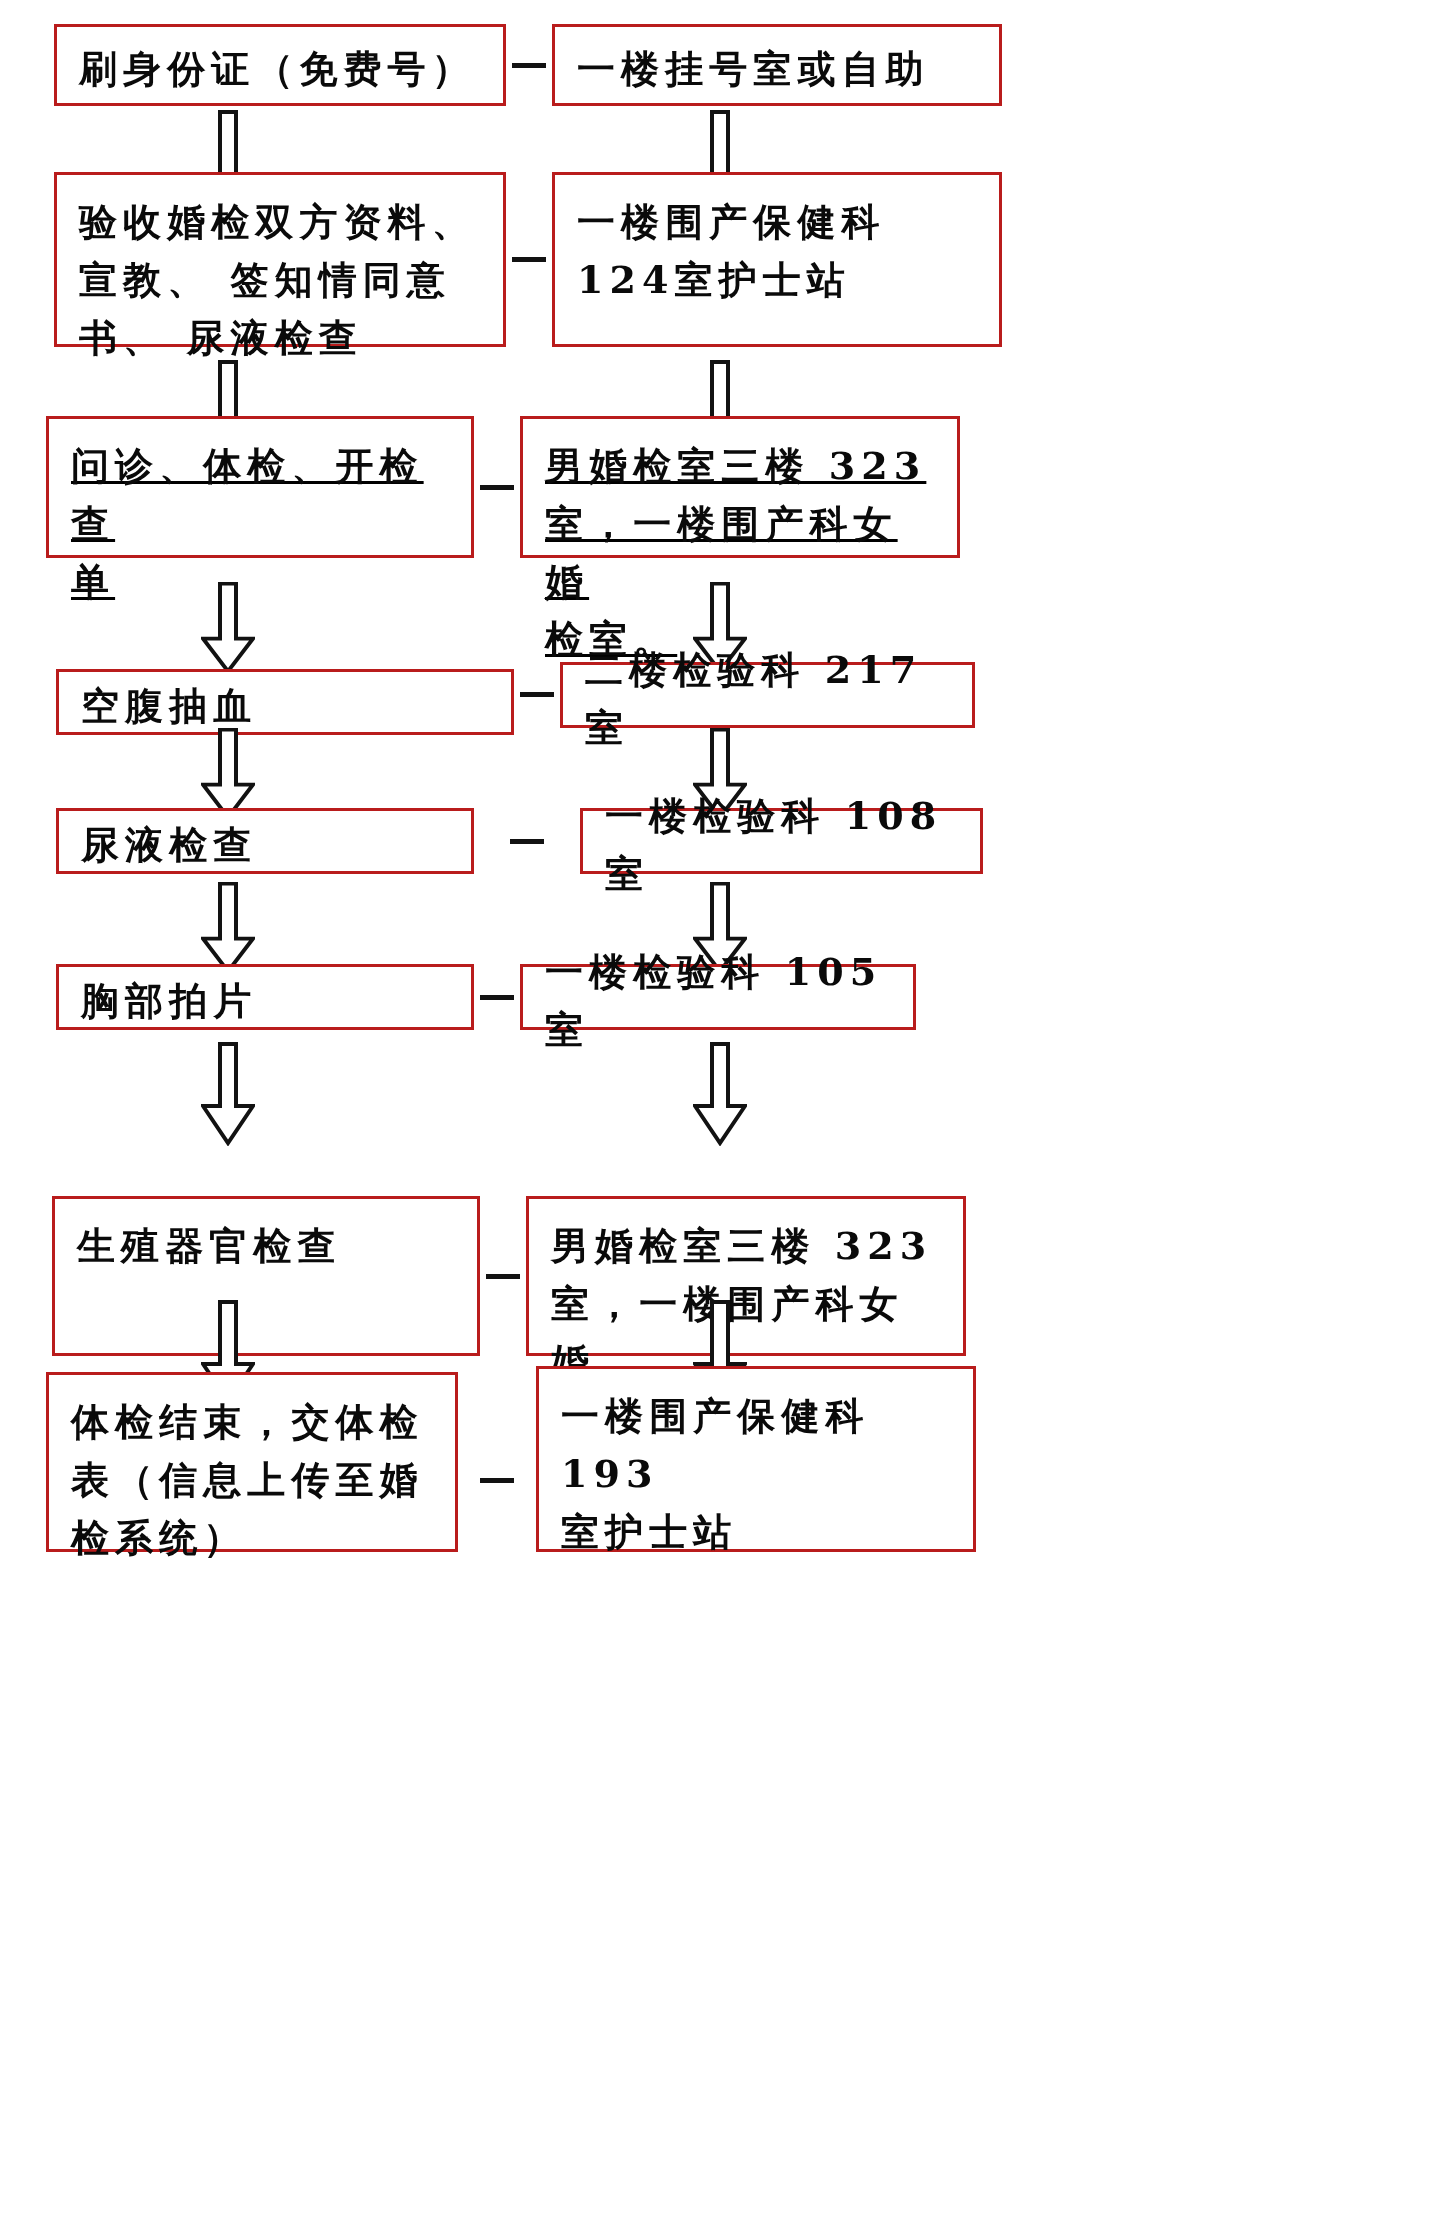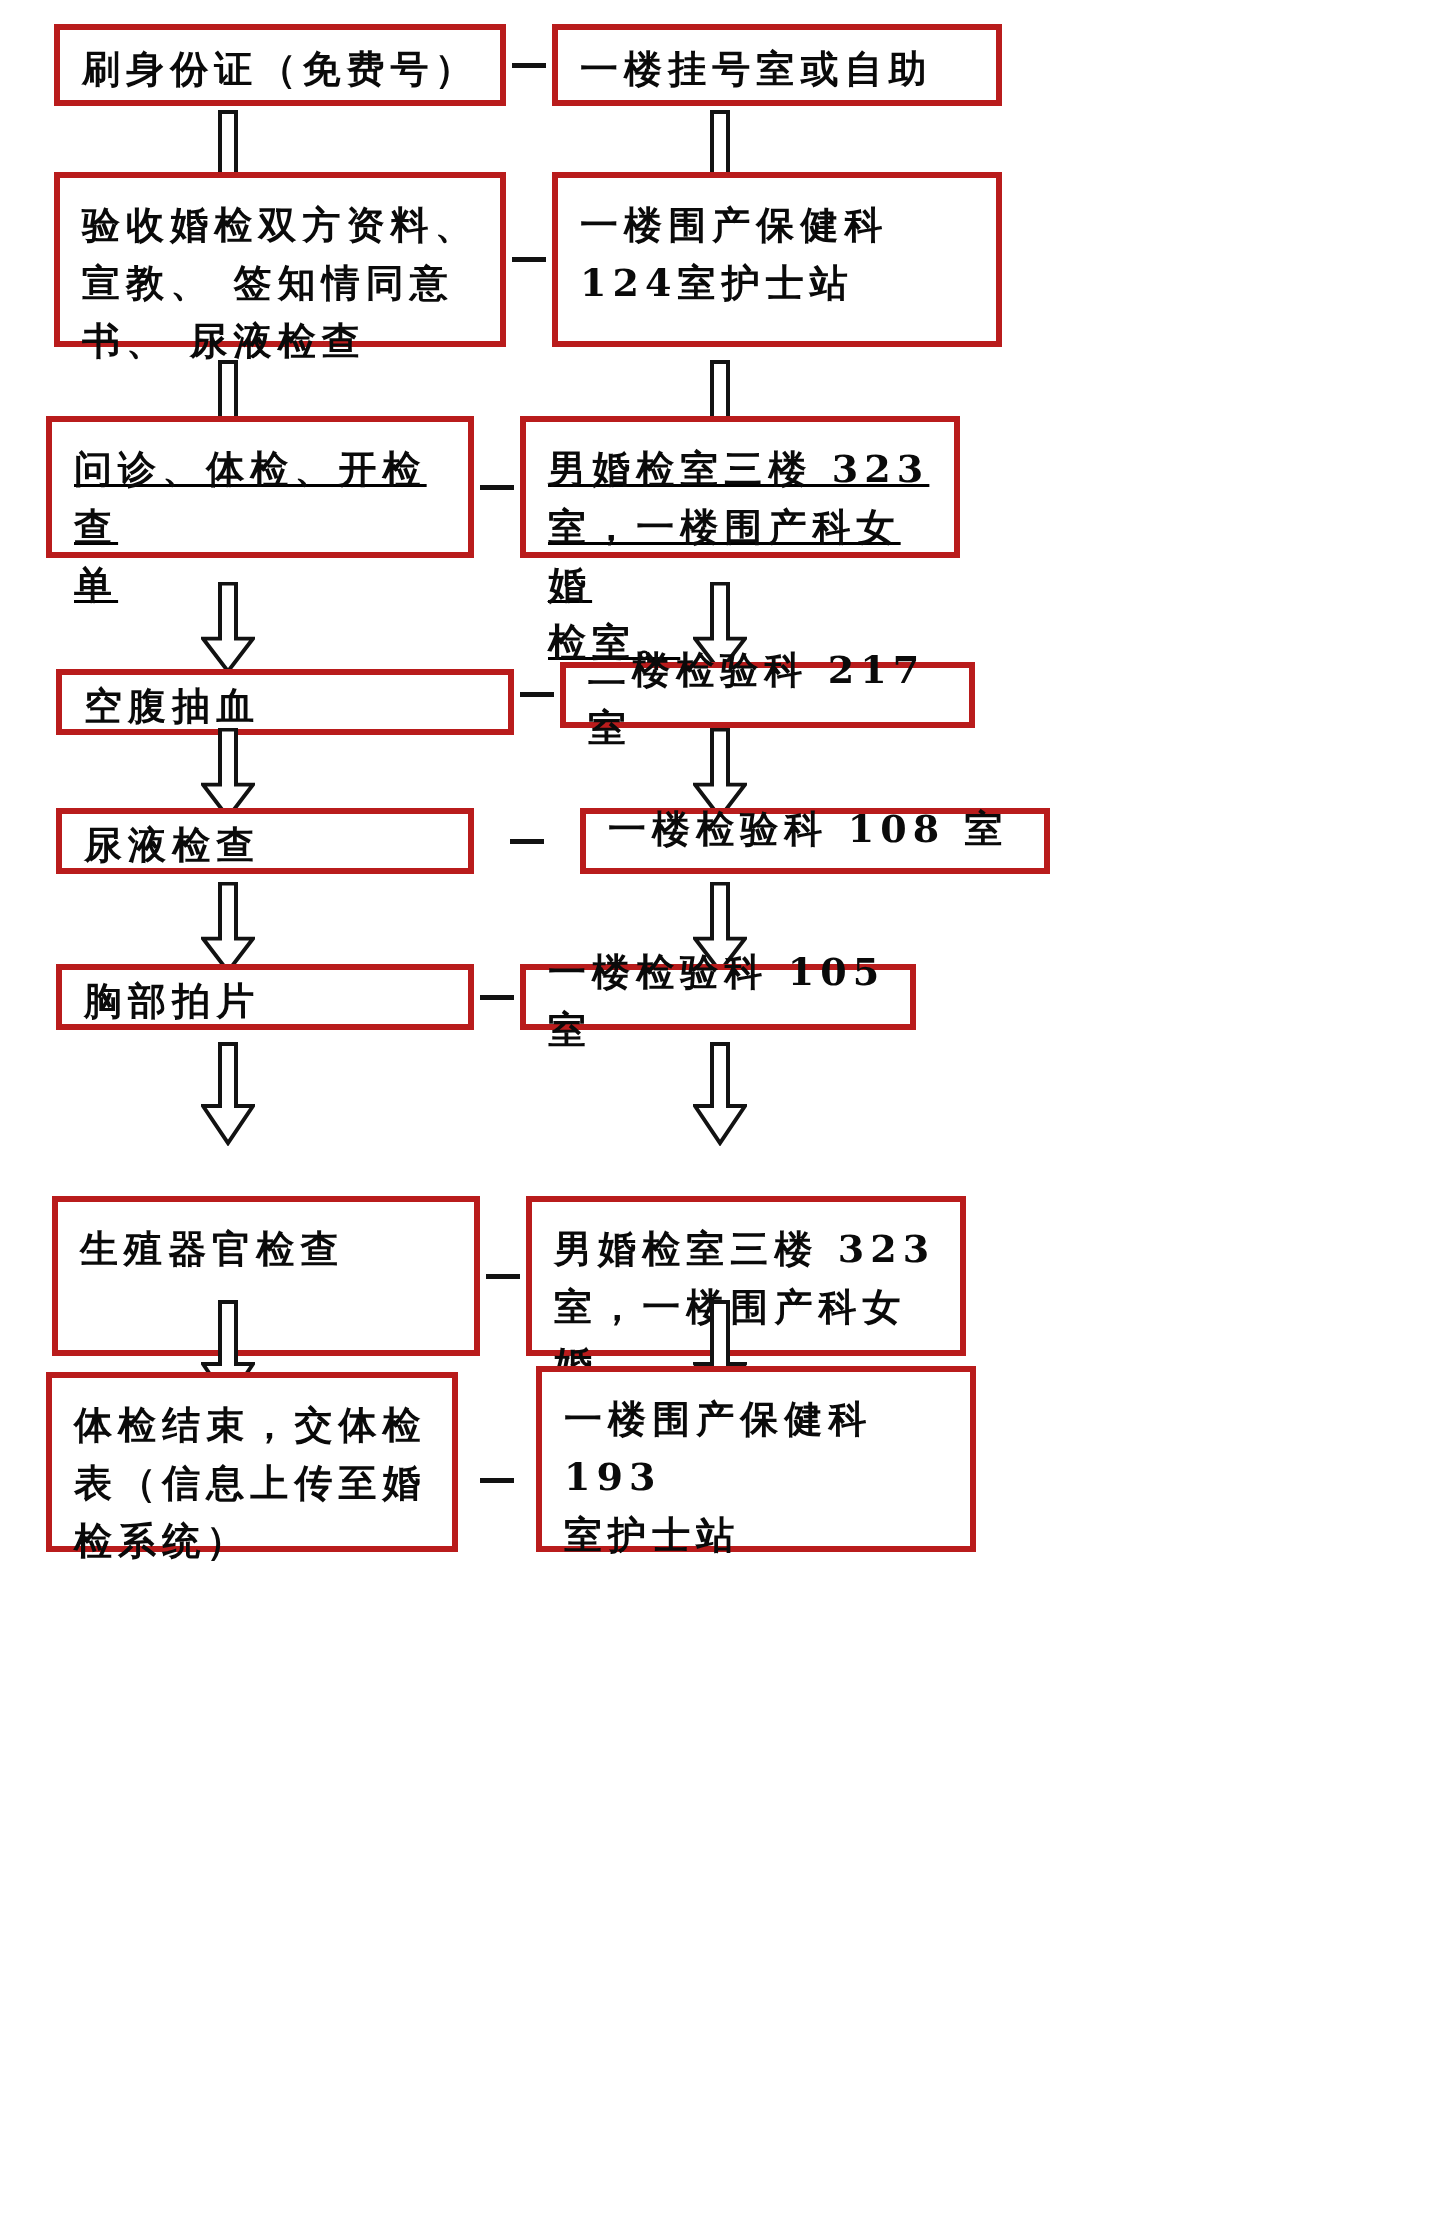--- a/index.html
+++ b/index.html
@@ -22,21 +22,21 @@
   .row {
     position: absolute;
     left: 0;
     width: 1430px;
     display: flex;
     align-items: center;
   }
 
   .node {
     box-sizing: border-box;
-    border: 6px solid #b91c1c;
+    border: 3px solid #b91c1c;
     background: #ffffff;
     display: flex;
     align-items: flex-start;
     padding: 18px 20px 10px 22px;
   }
 
   .node-text {
     font-size: 38px;
     line-height: 1.52;
     color: #0a0a0a;
@@ -159,21 +159,21 @@
     <svg viewBox="0 0 54 104" preserveAspectRatio="none">
       <polygon points="19,2 35,2 35,64 52,64 27,101 2,64 19,64" fill="#ffffff" stroke="#121212" stroke-width="4"></polygon>
     </svg>
   </div>
 
   <div class="row" style="top:808px;gap:30px;">
     <div class="node" style="margin-left:56px;width:418px;height:66px;align-items:center;">
       <div class="node-text">尿液检查</div>
     </div>
     <div class="connector"></div>
-    <div class="node" style="width:470px;height:66px;align-items:flex-end;">
+    <div class="node" style="width:403px;height:66px;align-items:center;">
       <div class="node-text">一楼检验科 108 室</div>
     </div>
   </div>
 
   <div class="arrow arrow-sm" style="left:201px;top:882px;">
     <svg viewBox="0 0 54 104" preserveAspectRatio="none">
       <polygon points="19,2 35,2 35,64 52,64 27,101 2,64 19,64" fill="#ffffff" stroke="#121212" stroke-width="4"></polygon>
     </svg>
   </div>
   <div class="arrow arrow-sm" style="left:693px;top:882px;">

